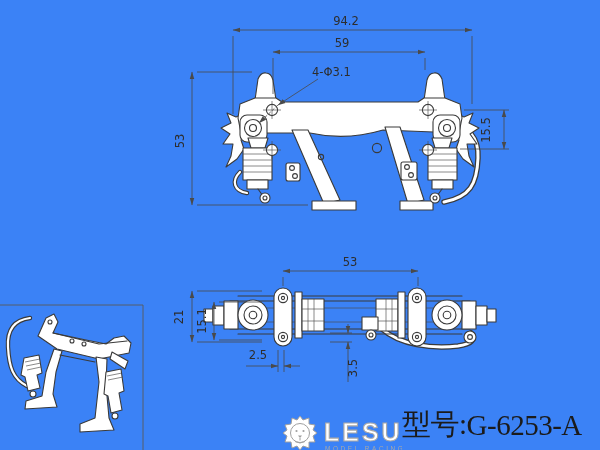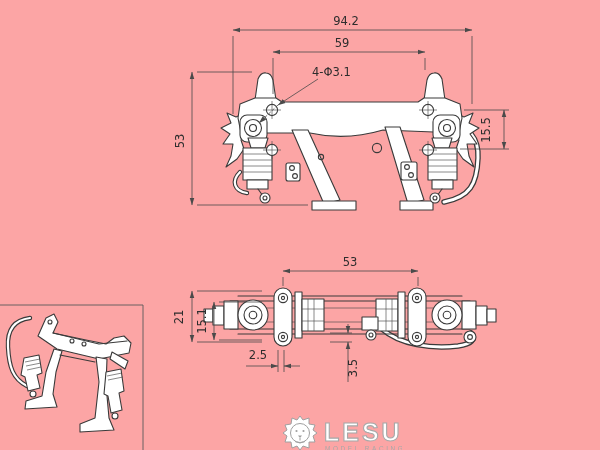--- a/index.html
+++ b/index.html
@@ -1,16 +1,16 @@
 <!DOCTYPE html>
 <html><head>
 <meta charset="utf-8">
 <style>
   html,body{margin:0;padding:0;background:#fff;}
-  .sheet{position:relative;width:600px;height:450px;background:#fca5a5;overflow:hidden;
+  .sheet{position:relative;width:600px;height:450px;background:#3b82f6;overflow:hidden;
          font-family:"DejaVu Sans",sans-serif;}
   svg{display:block;}
   .part{stroke:#3a3a3a;stroke-width:1.1;fill:none;stroke-linejoin:round;stroke-linecap:round;}
   .partf{stroke:#3a3a3a;stroke-width:1.1;fill:#ffffff;stroke-linejoin:round;}
   .thin{stroke:#4a4a4a;stroke-width:.65;fill:none;}
   .diml{stroke:#4a4a4a;stroke-width:.8;fill:none;}
   .dimt{fill:#2d2d2d;font-size:11.5px;font-family:"DejaVu Sans",sans-serif;}
   .tube{stroke:#3a3a3a;stroke-width:5.5;fill:none;stroke-linecap:round;}
   .tubecore{stroke:#ffffff;stroke-width:3;fill:none;stroke-linecap:round;}
   .tube2{stroke:#3a3a3a;stroke-width:4.4;fill:none;stroke-linecap:round;}
@@ -256,14 +256,18 @@
         <circle cx="14.5" cy="19" r="1.1" fill="#a0a0a0" stroke="none"></circle>
         <circle cx="21.5" cy="19" r="1.1" fill="#a0a0a0" stroke="none"></circle>
         <path d="M16,23.5 L20,23.5 L18,26 Z" fill="#a0a0a0" stroke="none"></path>
         <path d="M18,26 V28.5 M13,29.5 Q18,32.5 23,29.5" fill="none"></path>
       </g>
       <text x="46" y="33" font-family="Liberation Sans, DejaVu Sans, sans-serif" font-size="25" font-weight="bold" letter-spacing="3" fill="#ffffff" stroke="#a8a8a8" stroke-width="1.1">LESU</text>
       <text x="47" y="43" font-family="Liberation Sans, DejaVu Sans, sans-serif" font-size="6.4" letter-spacing="2.6" fill="#a8a8a8">MODEL RACING</text>
     </svg>
   </div>
 
+  <div class="titleblock">
+    <span class="modeltext">型号:</span>
+      <span class="modeltext">G-6253-A</span>
+  </div>
 
 </div>
 
 </body></html>

